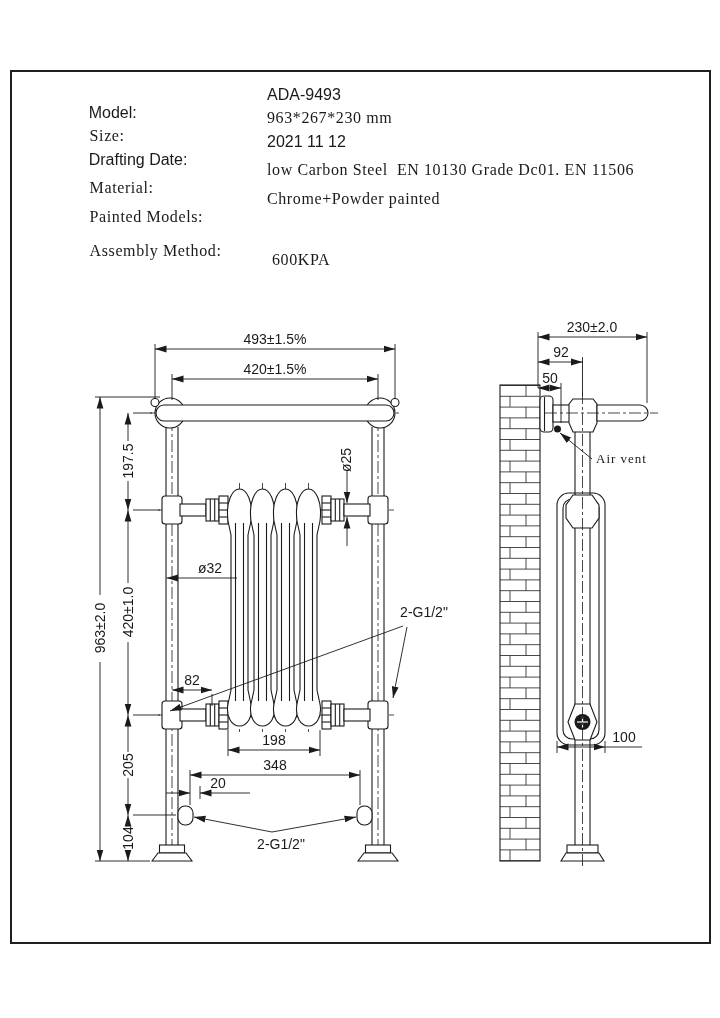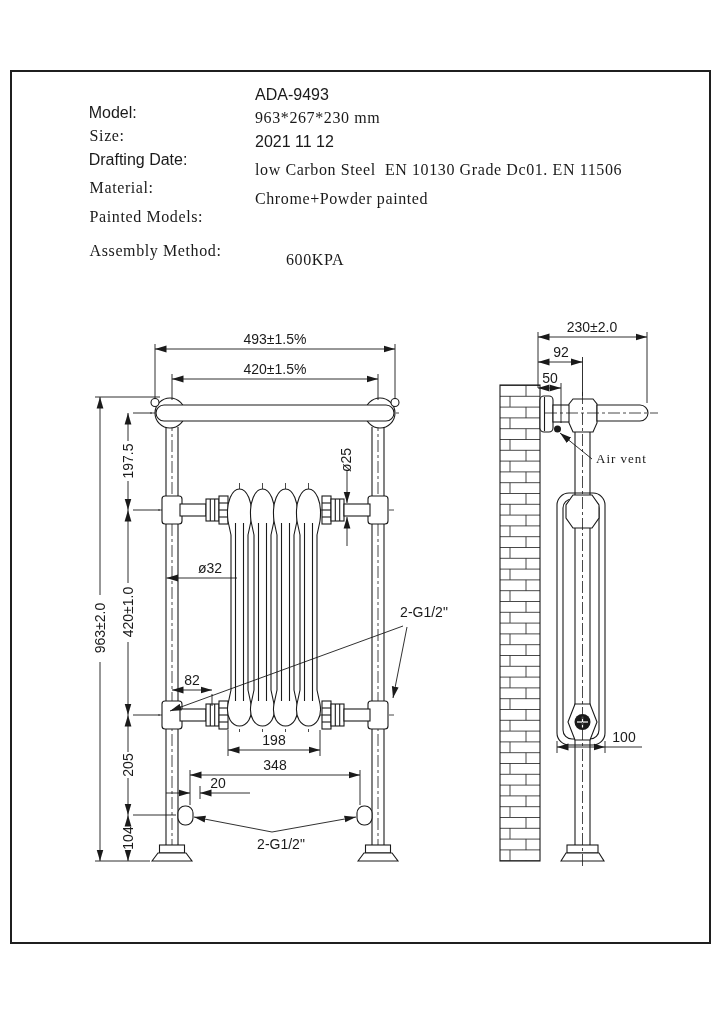--- a/index.html
+++ b/index.html
@@ -1,24 +1,24 @@
 <!DOCTYPE html>
 <html><head>
 <meta charset="utf-8">
 <style>
   html,body{margin:0;padding:0;background:#fff;}
   #page{position:relative;width:720px;height:1018px;background:#ffffff;overflow:hidden;
         font-family:"Liberation Sans",sans-serif;color:#1a1a1a;}
   #frame{position:absolute;left:10px;top:70px;width:697px;height:870px;border:2.5px solid #1f1f1f;}
   .spec-row{position:absolute;left:62px;white-space:pre;font-size:16px;}
   .spec-row .lab{display:inline-block;}
-  .spec-row .val{position:absolute;left:193px;top:0;white-space:pre;}
+  .spec-row .val{position:absolute;left:205px;top:0;white-space:pre;}
   .f-sans{font-family:"Liberation Sans",sans-serif;}
   .f-cad{font-family:"Liberation Serif",serif;letter-spacing:0.6px;}
-  .spec-row.last .val{left:224px;font-family:Liberation Serif, serif;}
+  .spec-row.last .val{left:210px;font-family:Liberation Serif, serif;}
   svg{position:absolute;left:0;top:0;}
   .ln{stroke:#1a1a1a;stroke-width:1.1;fill:none;}
   .w{stroke:#1a1a1a;stroke-width:1.1;fill:#ffffff;}
   .cl{stroke:#1a1a1a;stroke-width:0.8;fill:none;stroke-dasharray:12 3 3 3;}
   .dl{stroke:#1a1a1a;stroke-width:0.9;fill:none;}
   .bl{stroke:#1a1a1a;stroke-width:0.8;}
   .dim{font-family:"Liberation Sans",sans-serif;font-size:14px;fill:#1a1a1a;}
   .cad{font-family:"Liberation Serif",serif;font-size:13px;fill:#1a1a1a;letter-spacing:1px;}
 </style>
 </head>

